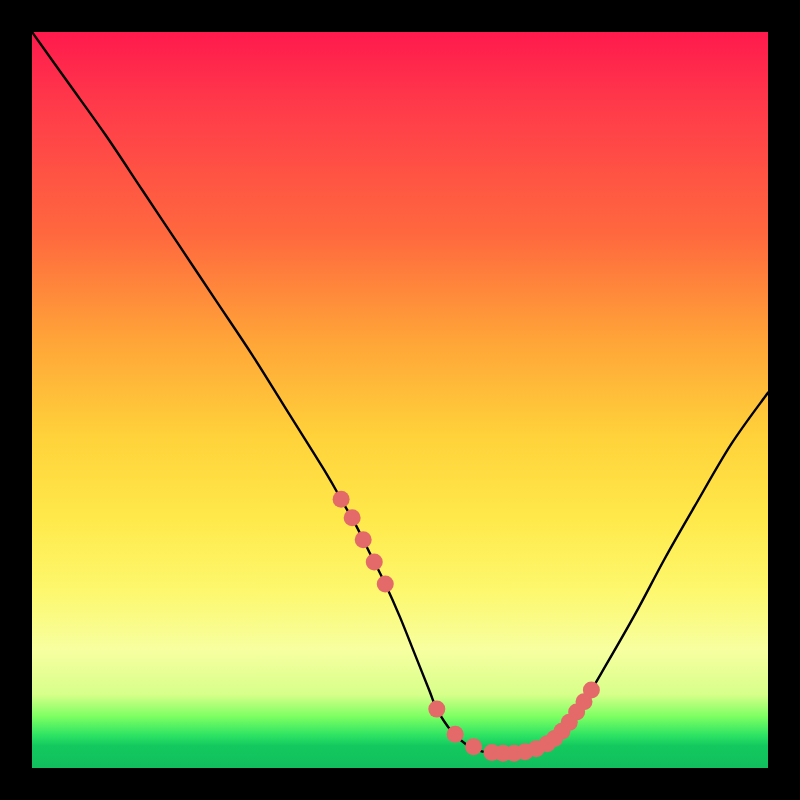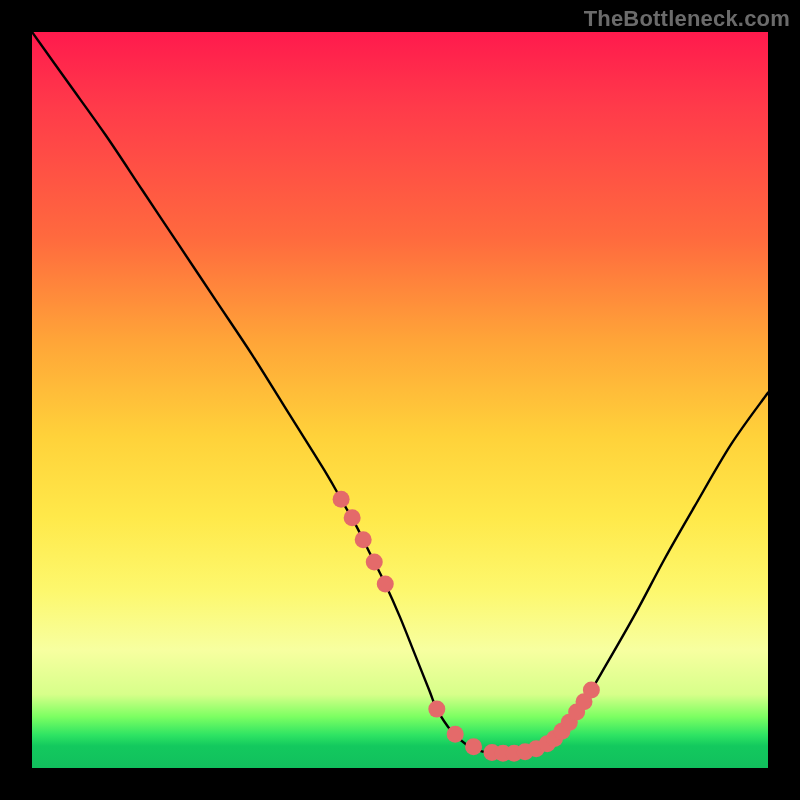--- a/index.html
+++ b/index.html
@@ -97,15 +97,14 @@
           <circle cx="522.56" cy="706.56" r="8.5" fill="#e46a6a" stroke="#cc5252" stroke-width="0"></circle>
           <circle cx="529.92" cy="699.20" r="8.5" fill="#e46a6a" stroke="#cc5252" stroke-width="0"></circle>
           <circle cx="537.28" cy="690.37" r="8.5" fill="#e46a6a" stroke="#cc5252" stroke-width="0"></circle>
           <circle cx="544.64" cy="680.06" r="8.5" fill="#e46a6a" stroke="#cc5252" stroke-width="0"></circle>
           <circle cx="552.00" cy="669.76" r="8.5" fill="#e46a6a" stroke="#cc5252" stroke-width="0"></circle>
           <circle cx="559.36" cy="657.98" r="8.5" fill="#e46a6a" stroke="#cc5252" stroke-width="0"></circle>
         </g>
     </svg>
   </div>
 
-  <div class="watermark">TheBottleneck.com</div>
 
 </div>
 
 </body></html>

